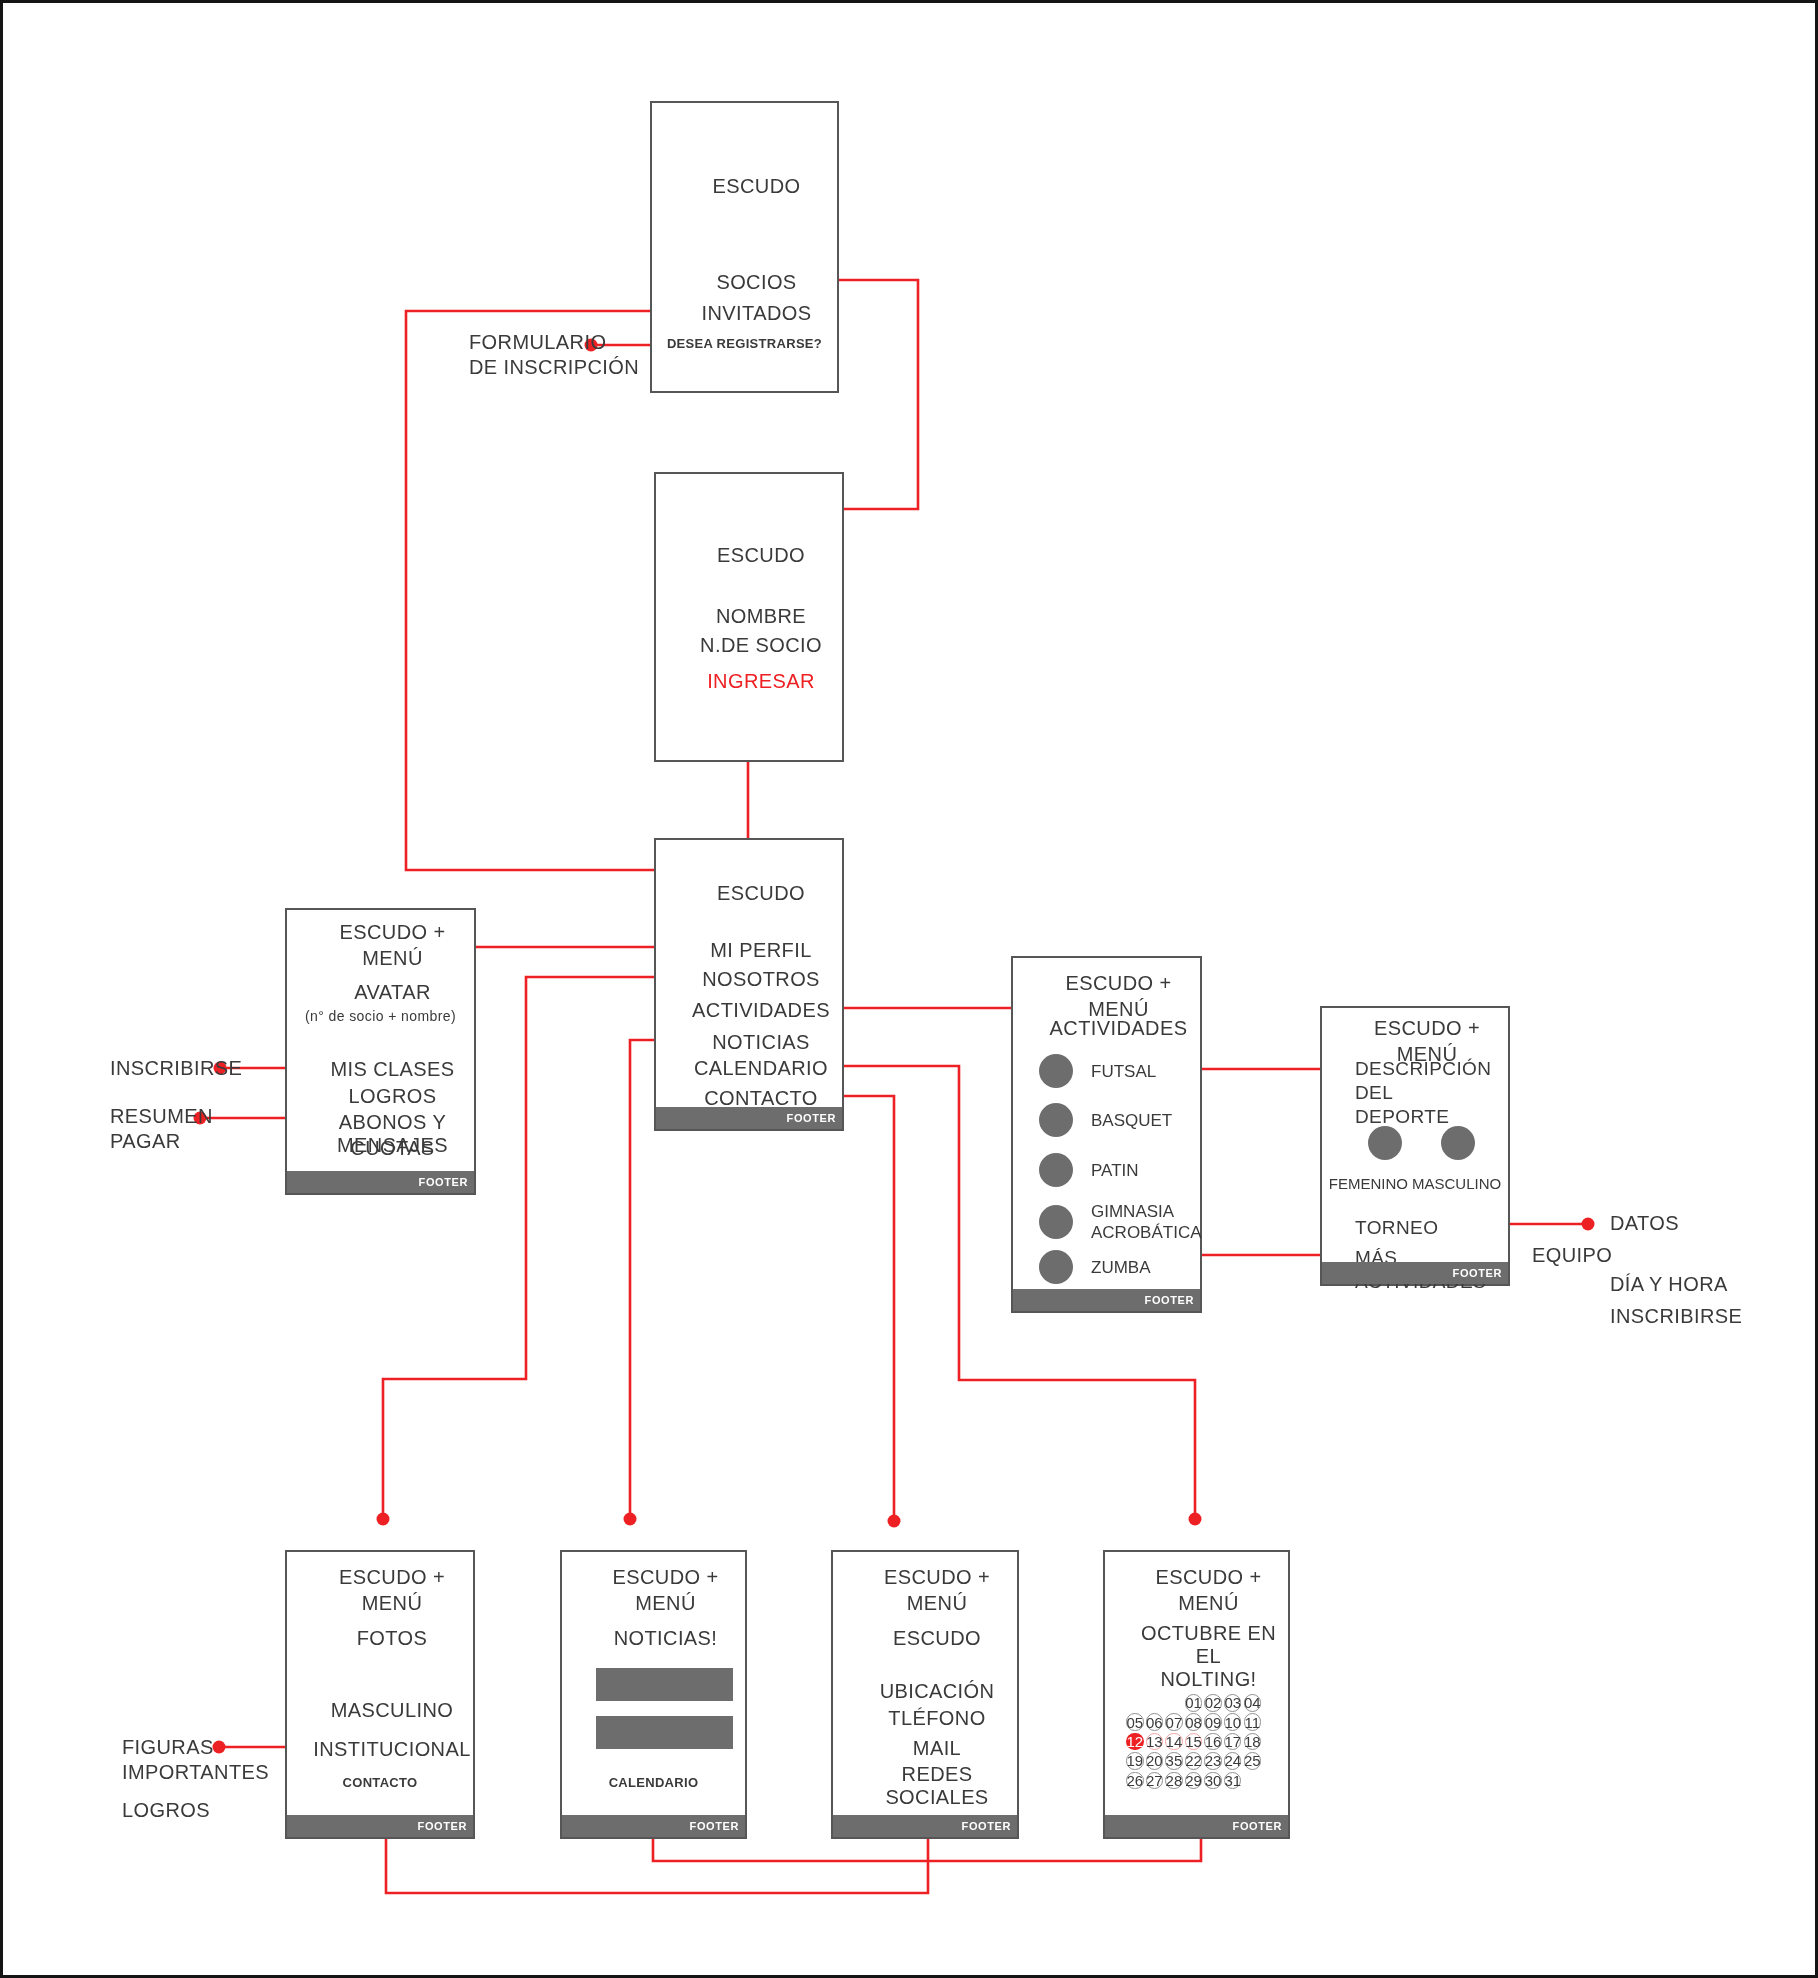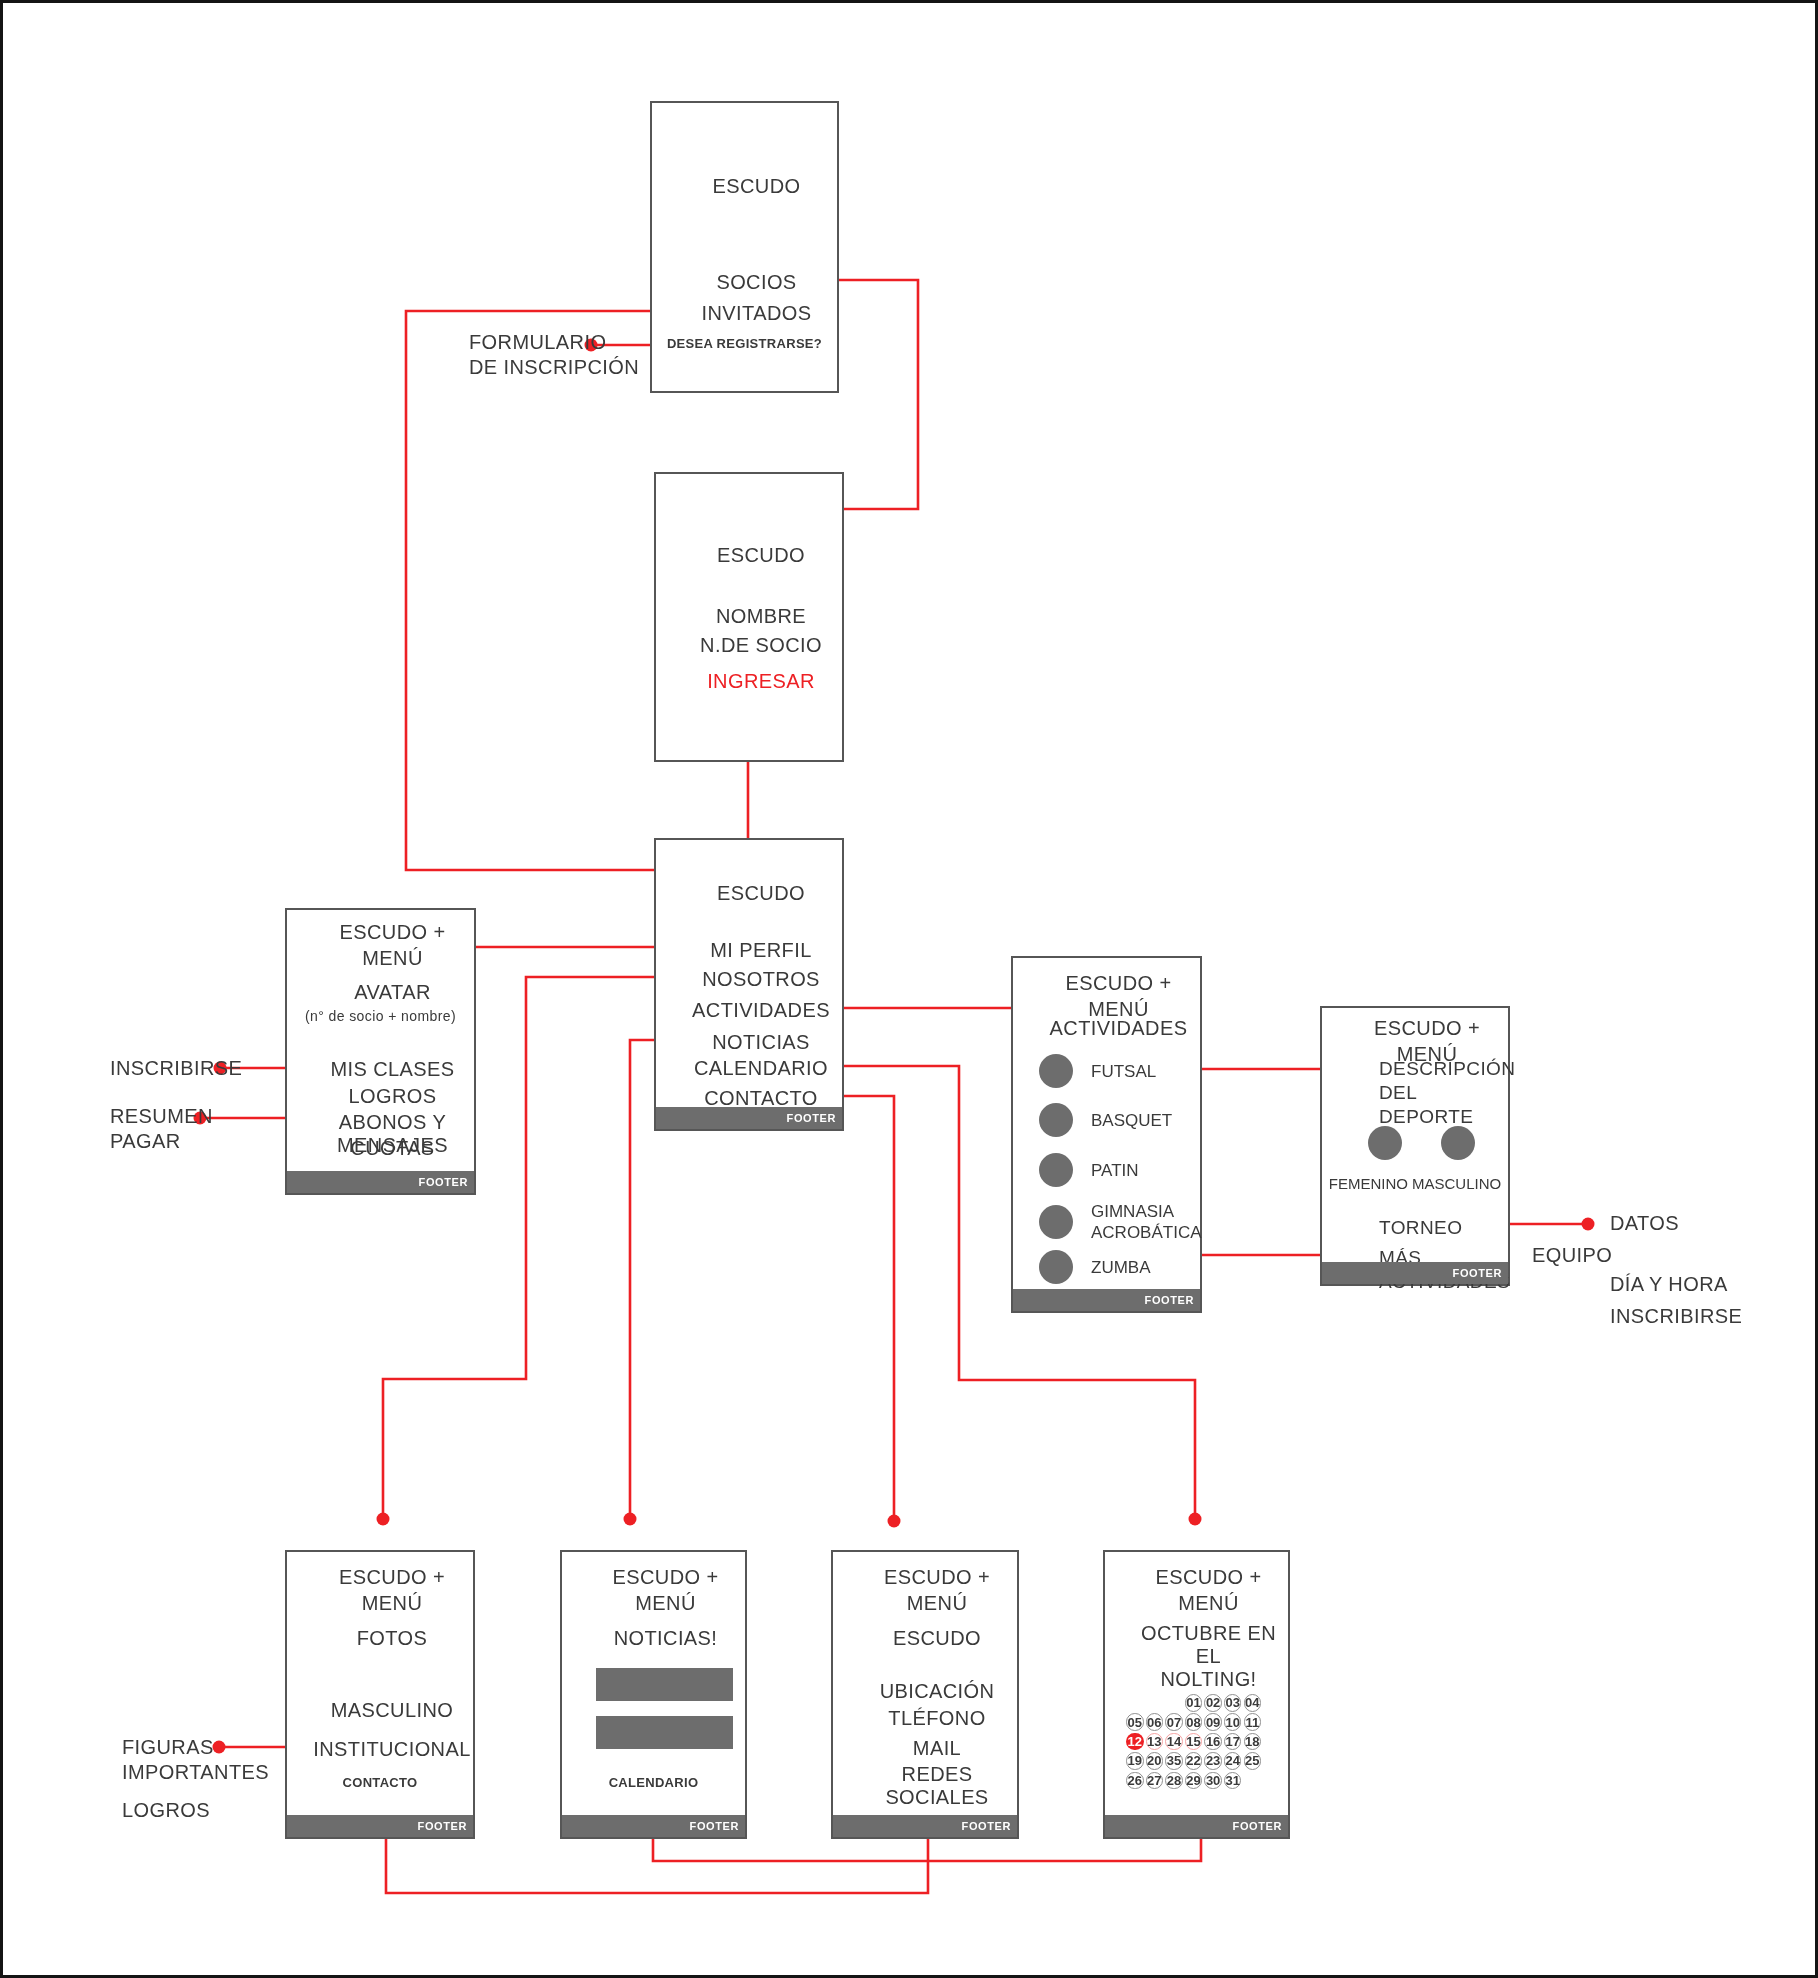--- a/index.html
+++ b/index.html
@@ -17,32 +17,32 @@
             line-height:22px; text-align:right; padding-right:6px; }
   .t  { position:absolute; left:0; right:0; text-align:center; letter-spacing:.4px; }
   .fs20 { font-size:20px; line-height:26px; font-weight:500;padding-left:24px; }
   .fs19 { font-size:19px; line-height:24px; font-weight:500; }
   .fs17 { font-size:17px; line-height:21px; font-weight:500; }
   .fs15 { font-size:15px; line-height:18px; font-weight:500; }
   .sm   { font-size:13px; line-height:16px; font-weight:bold; letter-spacing:.3px; }
   .sub  { font-size:14px; line-height:18px; font-weight:500; }
   .pre  { white-space:pre-line; }
   .red  { color:var(--accent); }
-  .leftal { text-align:left;margin-left:24px; }
+  .leftal { text-align:left; }
   .label { position:absolute; font-size:20px; line-height:25px; font-weight:500;
            letter-spacing:.4px; white-space:pre-line; }
   .circle { position:absolute; width:34px; height:34px; border-radius:50%; background:var(--gray); }
   .actrow { position:absolute; left:26px; display:flex; align-items:center; gap:18px; }
   .actrow .c { width:34px; height:34px; border-radius:50%; background:var(--gray); flex:0 0 auto; }
   .bar { position:absolute; left:34px; width:137px; height:33px; background:var(--gray); }
   .genderlabels { position:absolute; left:0; right:0; display:flex; justify-content:center; gap:4px; }
   .calgrid { position:absolute; left:21px; top:142px; display:grid;
              grid-template-columns:repeat(7,19.6px); grid-auto-rows:19.4px; }
   .day { width:17.5px; height:17.5px; border:1px solid #8f8f8f; border-radius:50%;
-         box-sizing:border-box; font-size:13px; font-weight:bold; color:#3a3a3a;
+         box-sizing:border-box; font-size:15px; font-weight:normal; color:#3a3a3a;
          display:flex; align-items:center; justify-content:center; letter-spacing:0; }
   .day.hl  { border-color:#f5a2a2; }
   .day.sel { border:none; background:var(--accent); color:#fff; }
 </style>
 </head>
 <body>
 
 <div class="canvas">
 
   <svg class="wires" viewBox="0 0 1818 1978">

